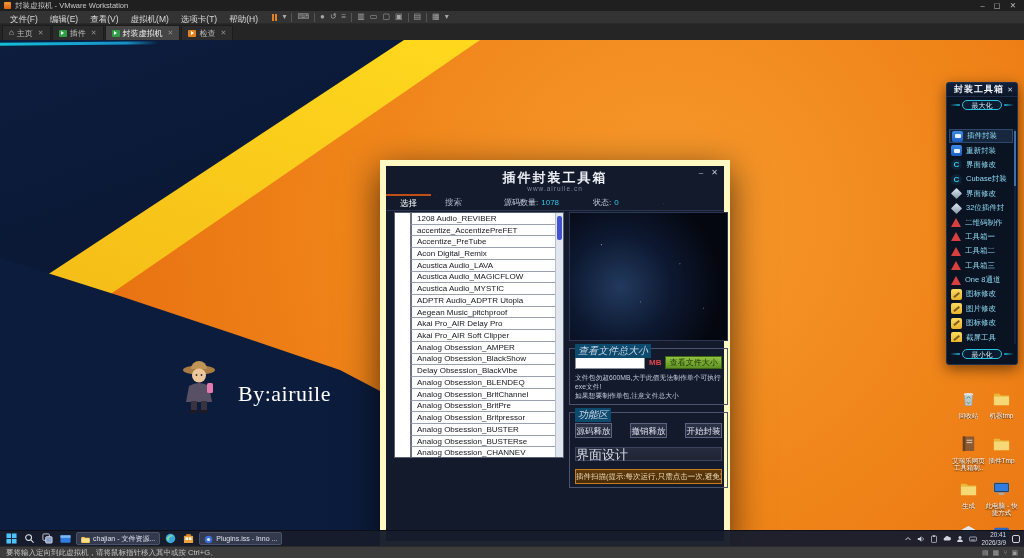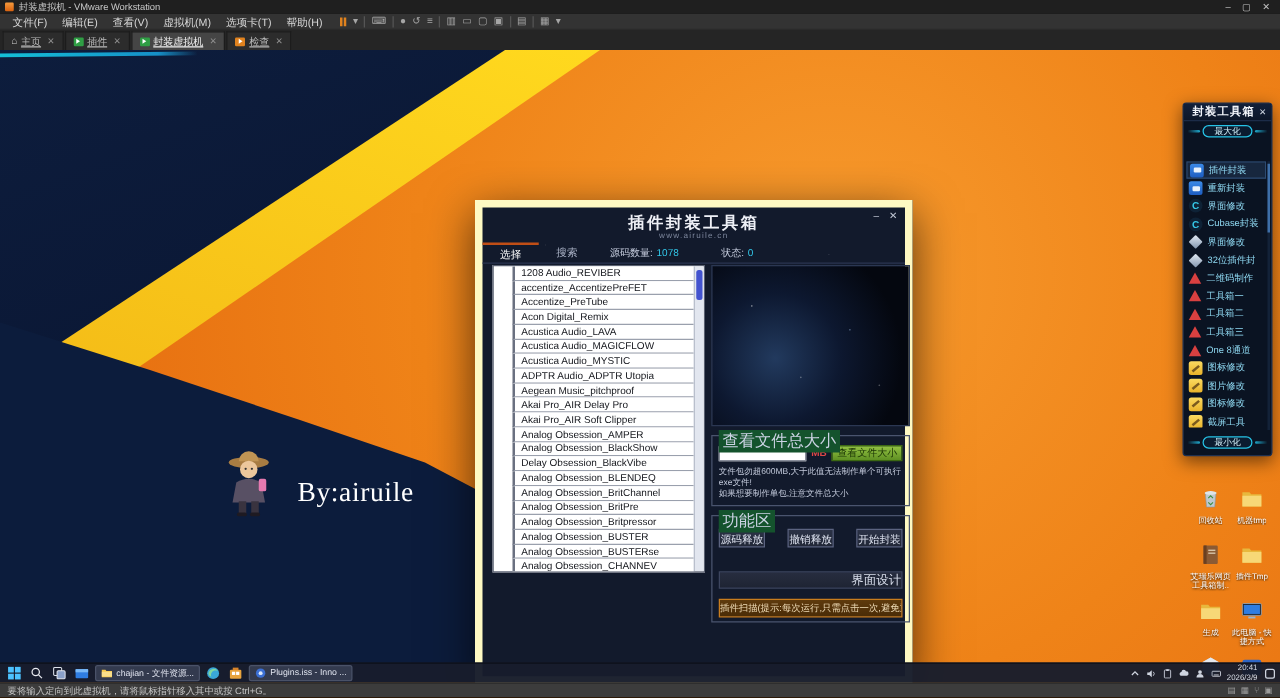--- a/index.html
+++ b/index.html
@@ -17,21 +17,21 @@
   .menu-item{font-size:8.5px;color:#d8d8d8;padding:0 6px;line-height:13px;}
   .tbar{display:flex;align-items:center;gap:5px;margin-left:8px;}
   .tb-ic{font-size:8px;color:#a6a6a6;line-height:12px;}
   .tb-sep{width:1px;height:9px;background:#555;}
   .tb-pause{display:flex;gap:1.5px;align-items:center;}
   .tb-pause i{display:block;width:2px;height:7px;background:#e0821e;}
 
   .tabbar{position:absolute;left:0;top:24px;width:1024px;height:16px;background:#252525;display:flex;align-items:flex-end;padding-left:2px;}
   .tab{height:15px;display:flex;align-items:center;gap:3px;padding:0 6px;background:#2c2c2c;border:1px solid #1c1c1c;border-bottom:none;margin-right:1px;}
   .tab.active{background:#454545;}
-  .tab .tlabel{font-size:8px;color:#b9b9b9;white-space:nowrap;text-decoration:underline;}
+  .tab .tlabel{font-size:8px;color:#b9b9b9;white-space:nowrap;}
   .tab.active .tlabel{color:#f0f0f0;}
   .tab .tclose{font-size:7px;color:#8e8e8e;margin-left:2px;}
   .tico-home{font-size:8px;color:#cfcfcf;line-height:8px;}
   .tico-vm{width:8px;height:7px;border-radius:1px;position:relative;}
   .tico-vm.green{background:#2f9e44;}
   .tico-vm.orange{background:#e0821e;}
   .tico-vm::after{content:"";position:absolute;left:2.5px;top:1.5px;border-left:3px solid #fff;border-top:2px solid transparent;border-bottom:2px solid transparent;}
 
   
   .desktop{position:absolute;left:0;top:40px;width:1024px;height:506px;background:#f0competition;overflow:hidden;background:#e8700f;}
@@ -57,47 +57,47 @@
       radial-gradient(1px 1px at 55% 4%,rgba(255,255,255,.4),transparent 60%),
       radial-gradient(1px 1px at 82% 10%,rgba(255,255,255,.35),transparent 60%),
       radial-gradient(1px 1px at 35% 13%,rgba(180,200,255,.3),transparent 60%);}
   .dlg-title{position:absolute;left:0;top:3px;width:100%;text-align:center;font-family:"DejaVu Serif",serif;font-size:13px;color:#eef0f6;font-weight:bold;letter-spacing:2px;}
   .dlg-sub{position:absolute;left:0;top:19px;width:100%;text-align:center;font-size:6.5px;color:#7d879d;letter-spacing:1px;}
   .dlg-ctrl{position:absolute;top:2px;right:6px;display:flex;gap:8px;}
   .dlg-ctrl span{font-size:8px;color:#c3c9d6;}
   .dlg-tabs{position:absolute;left:0;top:28px;width:100%;height:17px;border-bottom:1px solid #2a3450;display:flex;align-items:center;}
   .dtab{font-size:8.5px;color:#aab2c6;padding:0 14px;height:17px;line-height:17px;}
   .dtab.active{color:#ffffff;border-top:2px solid #c04e16;line-height:14px;}
-  .dmeta{font-size:8px;color:#c4cbdc;margin-left:12px;}
+  .dmeta{font-size:8px;color:#c4cbdc;margin-left:28px;}
   .dmeta b{color:#32c8ea;font-weight:normal;margin-left:3px;}
 
   .dlg-list{position:absolute;left:8px;top:46px;width:170px;height:246px;background:#fff;border:1px solid #5a6172;overflow:hidden;}
   .plist{position:absolute;left:15px;top:0;right:8px;}
   .prow{height:11.72px;border-bottom:1px solid #9aa0ad;border-left:2px solid #6a7080;display:flex;align-items:center;padding-left:5px;background:#fff;}
   .prow span{font-size:8px;color:#14161c;white-space:nowrap;}
   .pscroll{position:absolute;right:0;top:0;width:8px;height:100%;background:#e2e6ef;border-left:1px solid #b9bfcc;}
   .pthumb{position:absolute;left:1px;top:3px;width:5px;height:24px;background:#4353cf;border-radius:2px;}
 
   .dlg-right{position:absolute;left:183px;top:46px;width:159px;}
   .dimg{height:129px;border:1px solid #2b3752;background:radial-gradient(circle at 32% 58%,#223a5e 0%,#0d1830 40%,#04070f 78%);position:relative;}
   .dimg::after{content:"";position:absolute;inset:0;
     background-image:radial-gradient(1px 1px at 20% 25%,rgba(255,255,255,.6),transparent),
       radial-gradient(1px 1px at 70% 40%,rgba(180,210,255,.5),transparent),
       radial-gradient(1px 1px at 45% 70%,rgba(255,255,255,.4),transparent),
       radial-gradient(1px 1px at 85% 75%,rgba(255,255,255,.35),transparent);}
   .grp{position:relative;border:1px solid #4a546e;margin-top:7px;padding:7px 5px 3px;}
-  .grp-label{position:absolute;left:5px;top:-5px;background:#14532d;padding:0 3px;font-size:13px;color:#ccd3e4;}
+  .grp-label{position:absolute;left:5px;top:-5px;background:#0c4a6e;padding:0 3px;font-size:10px;color:#ccd3e4;font-style:italic;}
   .size-row{display:flex;align-items:center;gap:4px;}
   .size-input{width:70px;height:12px;background:#fff;border:1px solid #8a8f9c;}
   .size-mb{font-size:8px;color:#e04848;font-weight:bold;}
   .size-btn{flex:1;height:13px;background:linear-gradient(#93c243,#5f9023);border:1px solid #3c6812;color:#1a3305;font-size:8px;text-align:center;line-height:12px;}
   .size-note{font-size:6.8px;color:#c3cadb;line-height:1.35;margin-top:4px;}
   .fbtn-row{display:flex;gap:18px;}
   .fbtn{flex:1;height:15px;background:linear-gradient(#2b3246,#222838);border:1px solid #5b6380;color:#dde2ef;font-size:8.5px;text-align:center;line-height:14px;}
-  .design-btn{margin-top:19px;height:14px;background:linear-gradient(#272d3f,#1e2433);border:1px solid #3c455e;color:#d8deeb;font-size:10px;text-align:right;line-height:13px;}
+  .design-btn{margin-top:9px;height:14px;background:linear-gradient(#272d3f,#1e2433);border:1px solid #3c455e;color:#d8deeb;font-size:13px;text-align:left;line-height:13px;}
   .scan-btn{margin-top:8px;height:15px;background:linear-gradient(#5e3a0d,#4a2c07);border:1px solid #c87d1e;color:#f0ddb8;font-size:7.5px;text-align:center;line-height:14px;white-space:nowrap;overflow:hidden;}
   .dlg-status{position:absolute;left:0;bottom:0;width:100%;height:17px;border-top:1px solid #2b3450;font-size:7.5px;color:#c6cddd;padding:3px 0 0 8px;white-space:nowrap;}
 
   
   .tbox{position:absolute;left:946px;top:42px;width:72px;height:283px;background:#0a1322;border:1px solid #1e3050;border-radius:3px;box-shadow:0 4px 14px rgba(0,0,0,.5);}
   .tbox-hd{height:14px;background:linear-gradient(#12203a,#0c1628);display:flex;align-items:center;padding:0 4px;border-bottom:1px solid #1c2c48;}
   .tbox-hd .t{font-family:"DejaVu Serif",serif;font-size:9px;font-weight:bold;color:#f2f5fa;letter-spacing:1px;flex:1;text-align:center;}
   .tbox-hd .x{font-size:7px;color:#cfd6e2;}
   .pill-row{display:flex;align-items:center;justify-content:center;gap:2px;height:14px;margin-top:1px;}
   .pill{min-width:40px;height:10px;border:1px solid #26c3e6;border-radius:5px;background:#0b1c30;color:#d5f2fb;font-size:7px;text-align:center;line-height:9px;}

